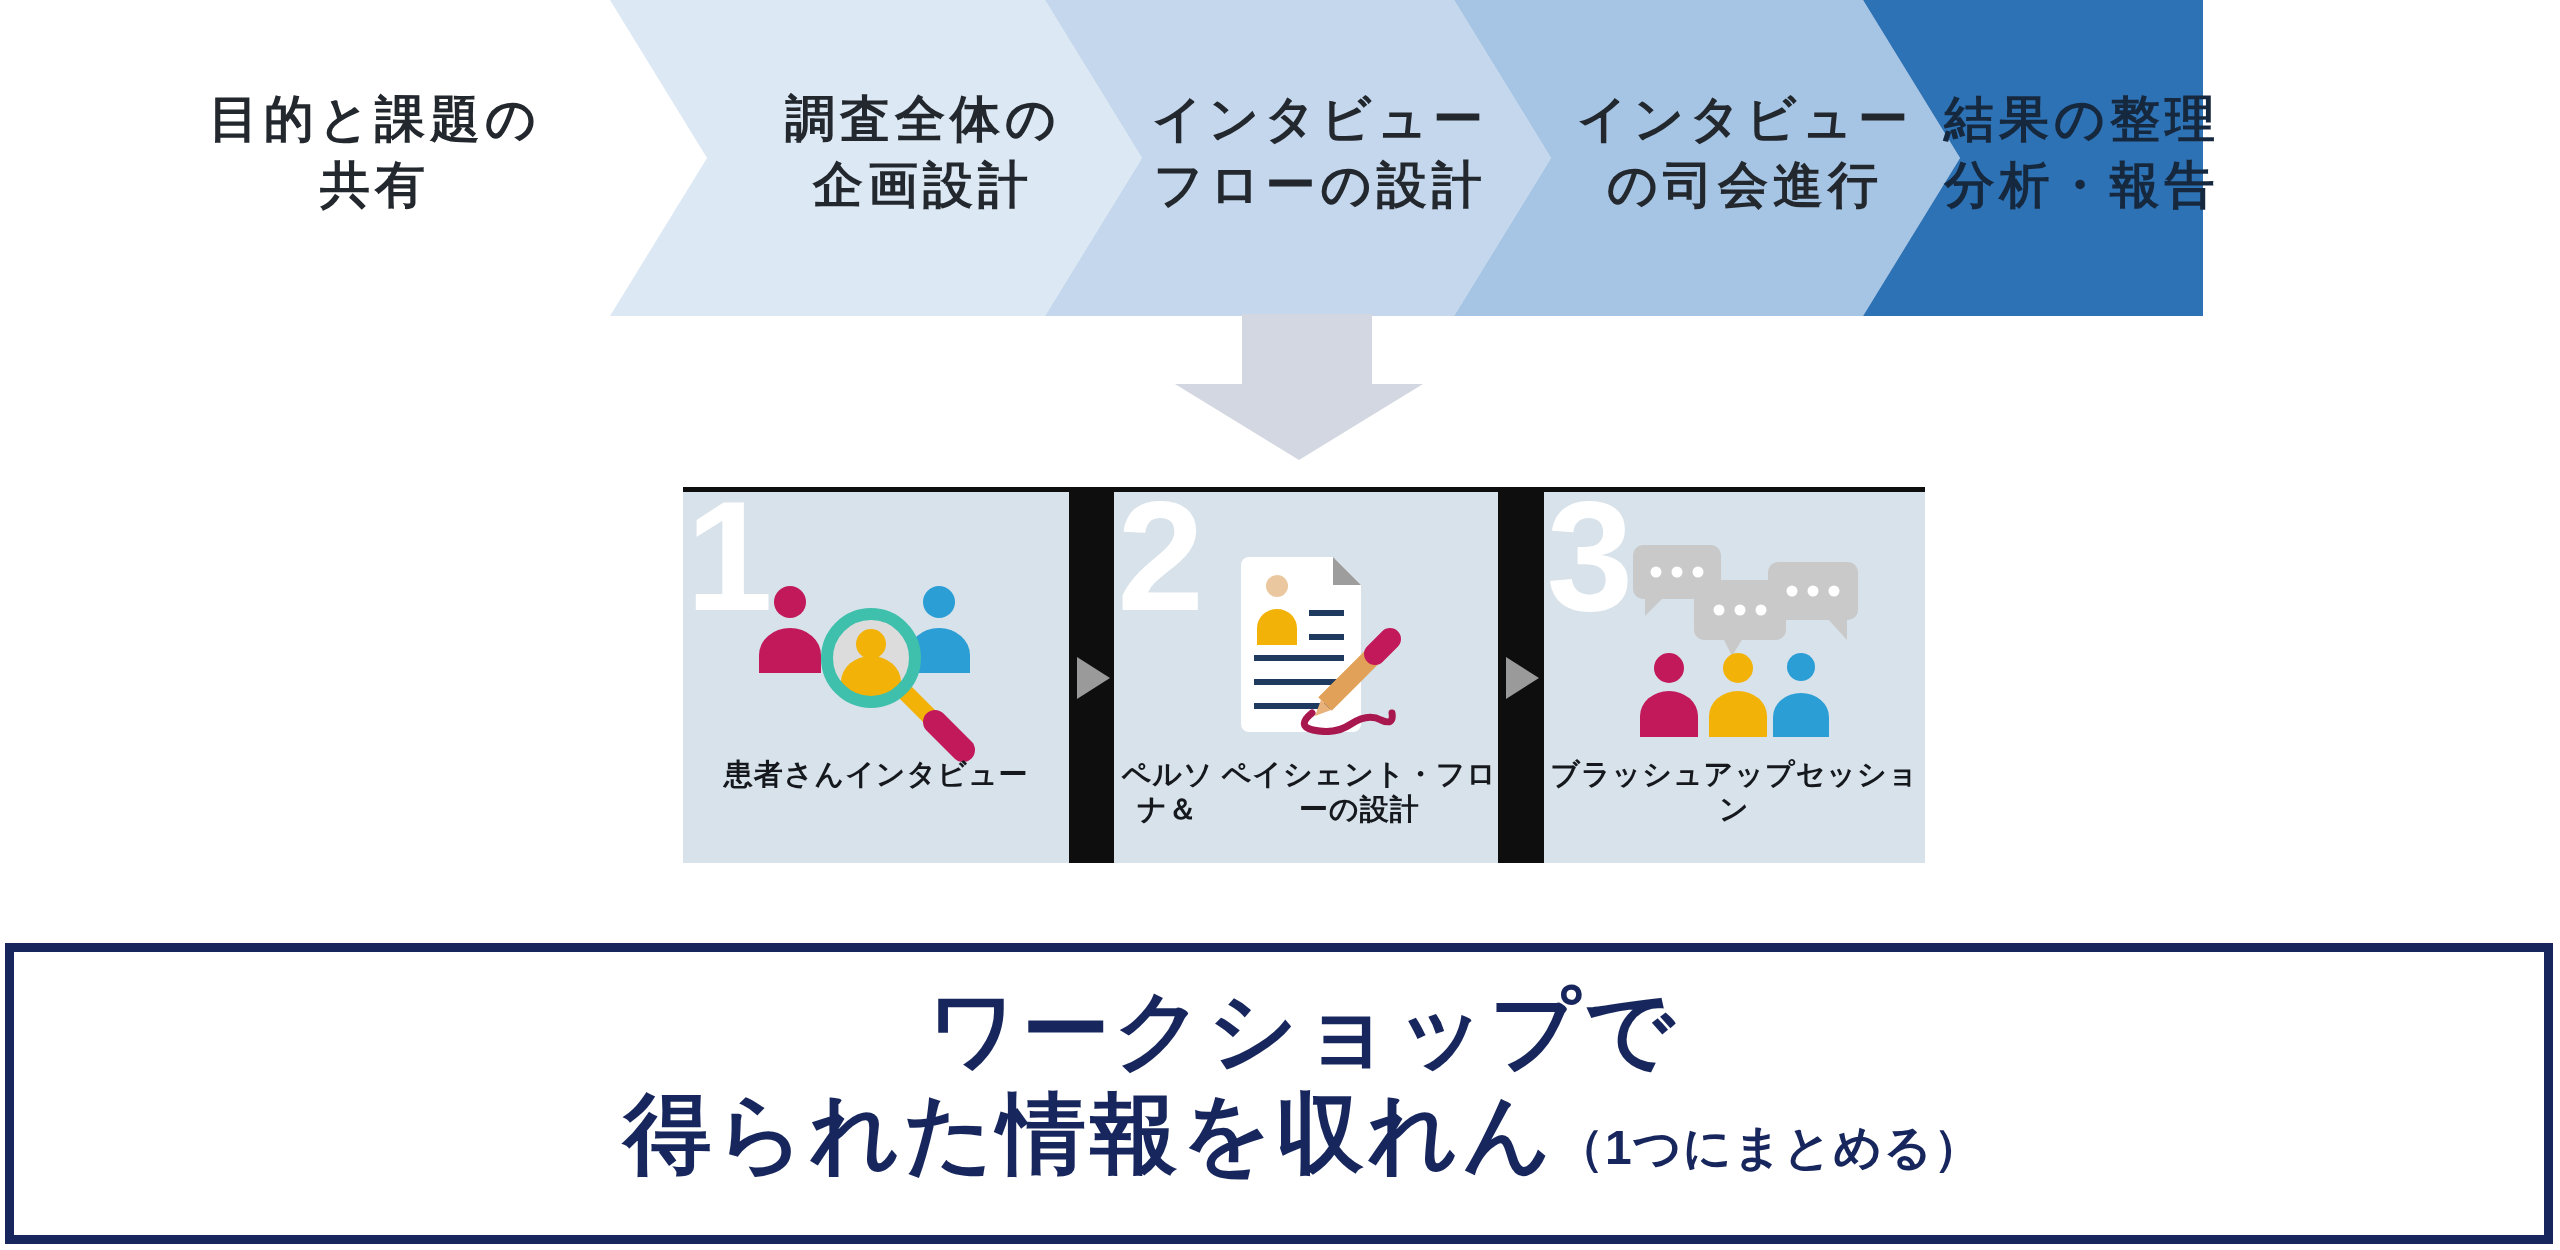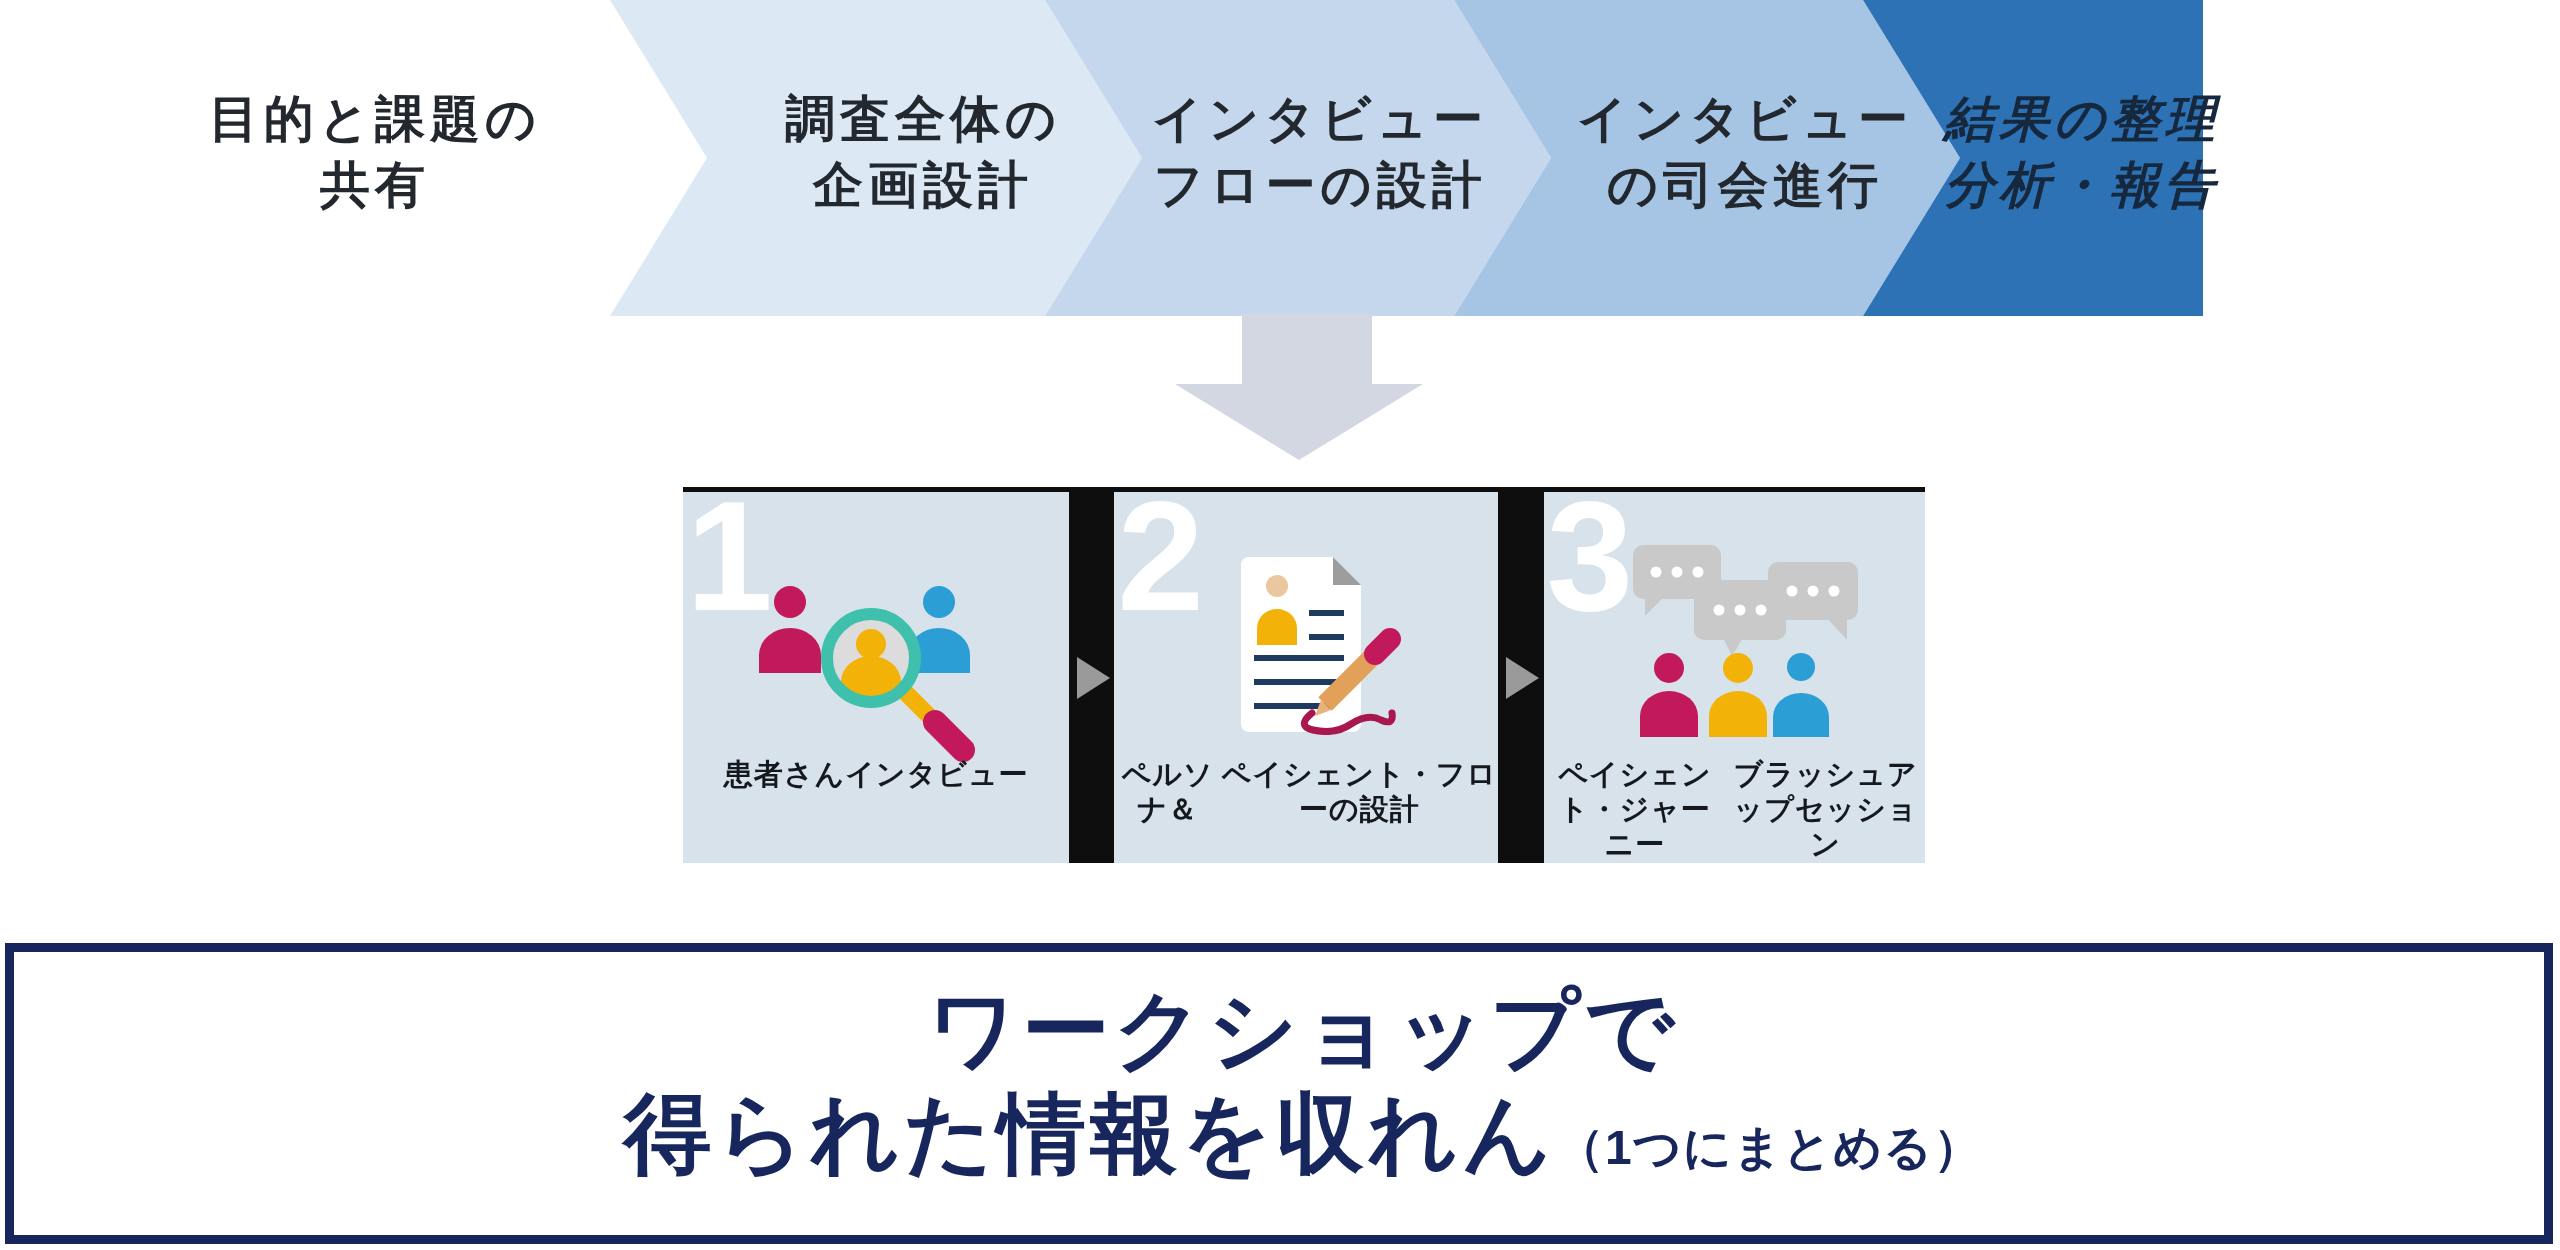--- a/index.html
+++ b/index.html
@@ -13,21 +13,21 @@
   .band svg{position:absolute;left:0;top:0;}
   .stage-text{
     position:absolute;top:86px;width:470px;
     text-align:center;font-weight:bold;font-size:50px;line-height:66px;
     letter-spacing:5px;color:#23282e;white-space:nowrap;
   }
   .stage-text.s1{left:140px;}
   .stage-text.s2{left:688px;}
   .stage-text.s3{left:1085px;}
   .stage-text.s4{left:1510px;}
-  .stage-text.s5{left:1847px;color:#16283d;font-style:italic;}
+  .stage-text.s5{left:1847px;color:#16283d;}
   
   .down-arrow{position:absolute;left:1175px;top:314px;}
   
   .cards{
     position:absolute;left:683px;top:487px;width:1242px;height:376px;
     display:flex;border-top:5px solid #0e0e0e;box-sizing:border-box;
   }
   .card{position:relative;background:#d8e2ea;height:371px;}
   .card.c1{width:387px;}
   .card.c2{width:384px;}
@@ -183,21 +183,20 @@
           <circle cx="203" cy="51" r="5.5"></circle>
       </g>
       <circle cx="38" cy="128" r="15" fill="#c2195a"></circle>
       <path d="M9,197 V176 a29,25 0 0 1 58,0 V197 Z" fill="#c2195a"></path>
       <circle cx="107" cy="128" r="15" fill="#f2b208"></circle>
       <path d="M78,197 V176 a29,25 0 0 1 58,0 V197 Z" fill="#f2b208"></path>
       <circle cx="170" cy="127" r="14" fill="#2b9ed5"></circle>
       <path d="M142,197 V177 a28,24 0 0 1 56,0 V197 Z" fill="#2b9ed5"></path>
     </svg>
     <div class="card-label">
-      <div>ペイシェント・ジャーニー</div>
       <div>ブラッシュアップセッション</div>
     </div>
   </div>
 </div>
 
 <div class="banner">
   <div class="banner-line">ワークショップで</div>
   <div class="banner-line"><span>得られた情報を収れん</span><span class="banner-note">（1つにまとめる）</span></div>
 </div>
 

